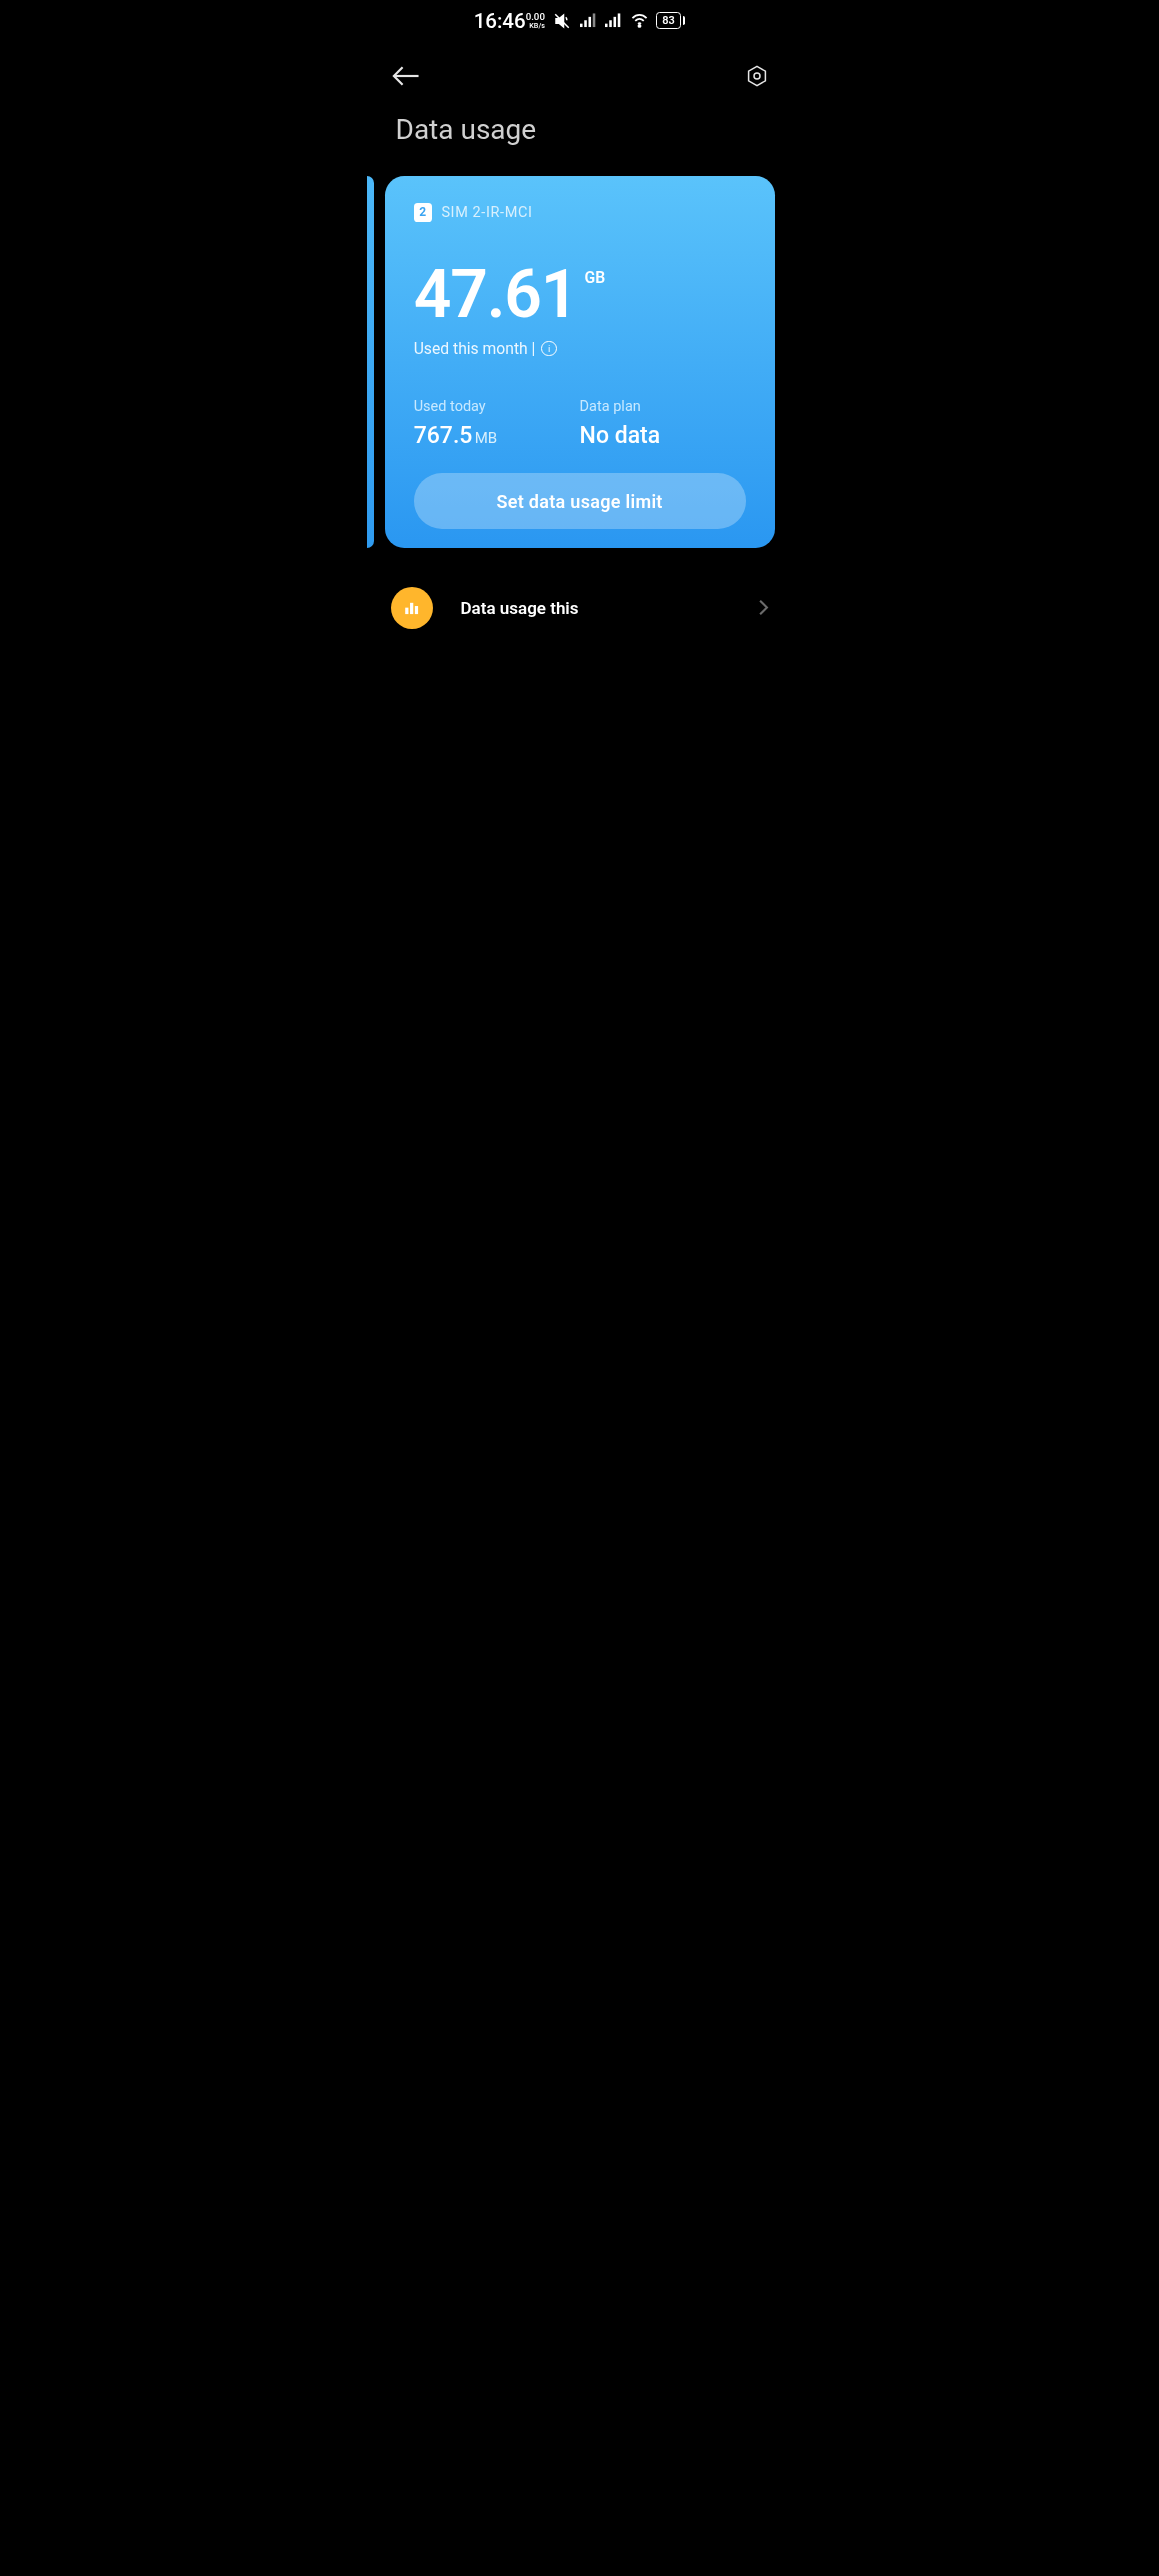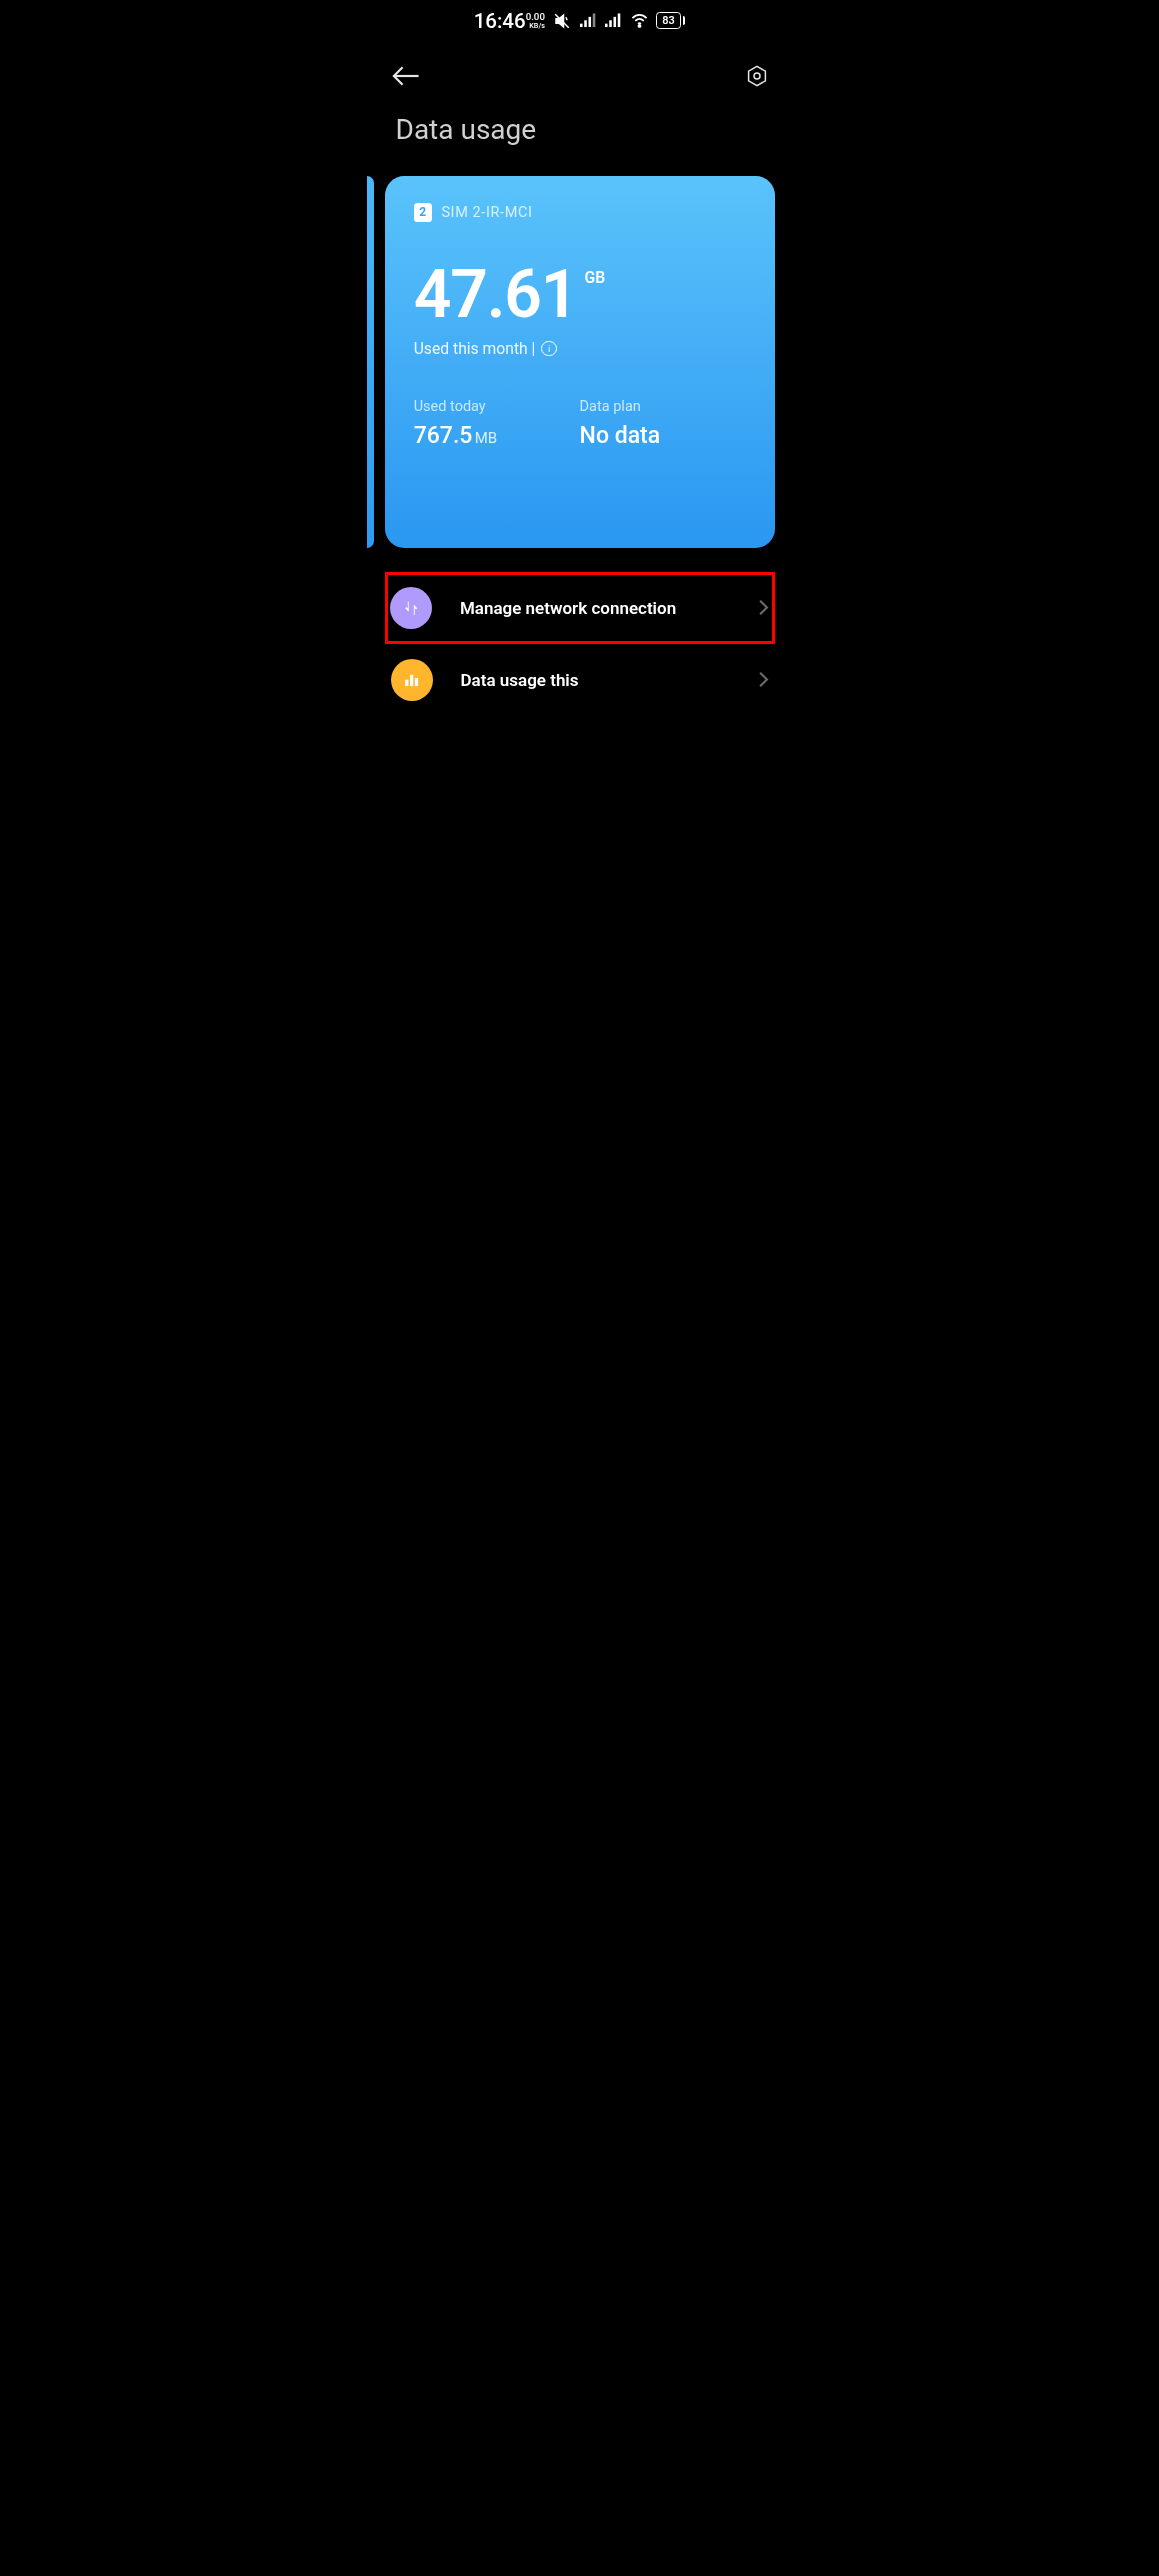--- a/index.html
+++ b/index.html
@@ -230,38 +230,25 @@
           <div class="val">
             <span>767.5</span><span class="u">MB</span>
           </div>
         </div>
         <div class="stat">
           <div class="label">Data plan</div>
           <div class="val">No data</div>
         </div>
       </div>
 
+      <div class="limit-btn">Set data usage limit</div>
     </div>
   </div>
 
   <div class="list">
-    <div class="list-row highlight">
-      <div class="row-icon purple">
-        <svg width="20.5" height="20.5" viewBox="0 0 24 24" fill="#fff">
-          <path d="M8 4v12l-4-4 1.4-1.4L7 12.2V4h1z" transform="translate(1 0)"></path>
-          <path d="M16 20V8l4 4-1.4 1.4L17 11.8V20h-1z" transform="translate(-1 0)"></path>
-        </svg>
-      </div>
-      <div class="row-label">Manage network connection</div>
-      <span class="chevron">
-        <svg width="11" height="17" viewBox="0 0 12 20" fill="none" stroke="#6a6a6a" stroke-width="2.5">
-            <polyline points="2,2 10,10 2,18"></polyline>
-          </svg>
-      </span>
-    </div>
 
     <div class="list-row">
       <div class="row-icon orange">
         <svg width="19.3" height="19.3" viewBox="0 0 24 24" fill="#fff">
           <rect x="4" y="12" width="4" height="8"></rect>
           <rect x="10" y="6" width="4" height="14"></rect>
           <rect x="16" y="10" width="4" height="10"></rect>
         </svg>
       </div>
       <div class="row-label">Data usage this</div>

